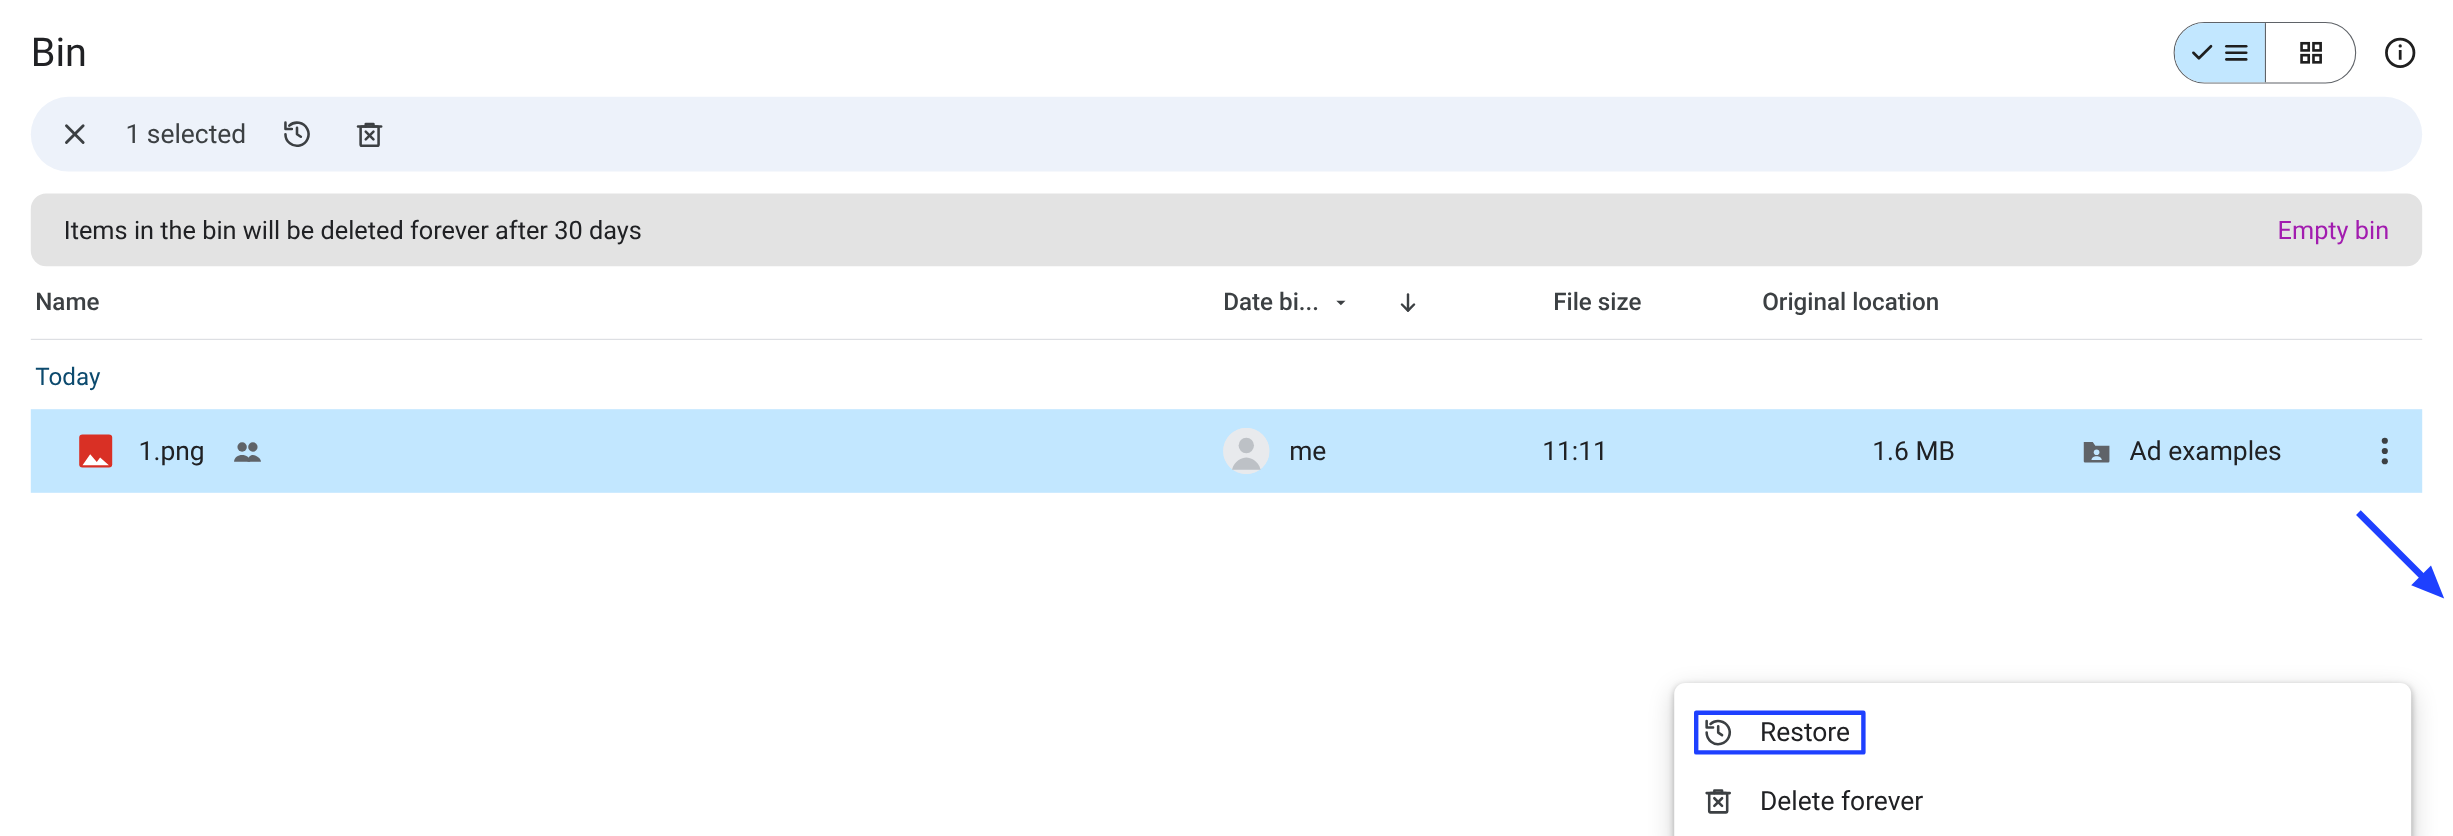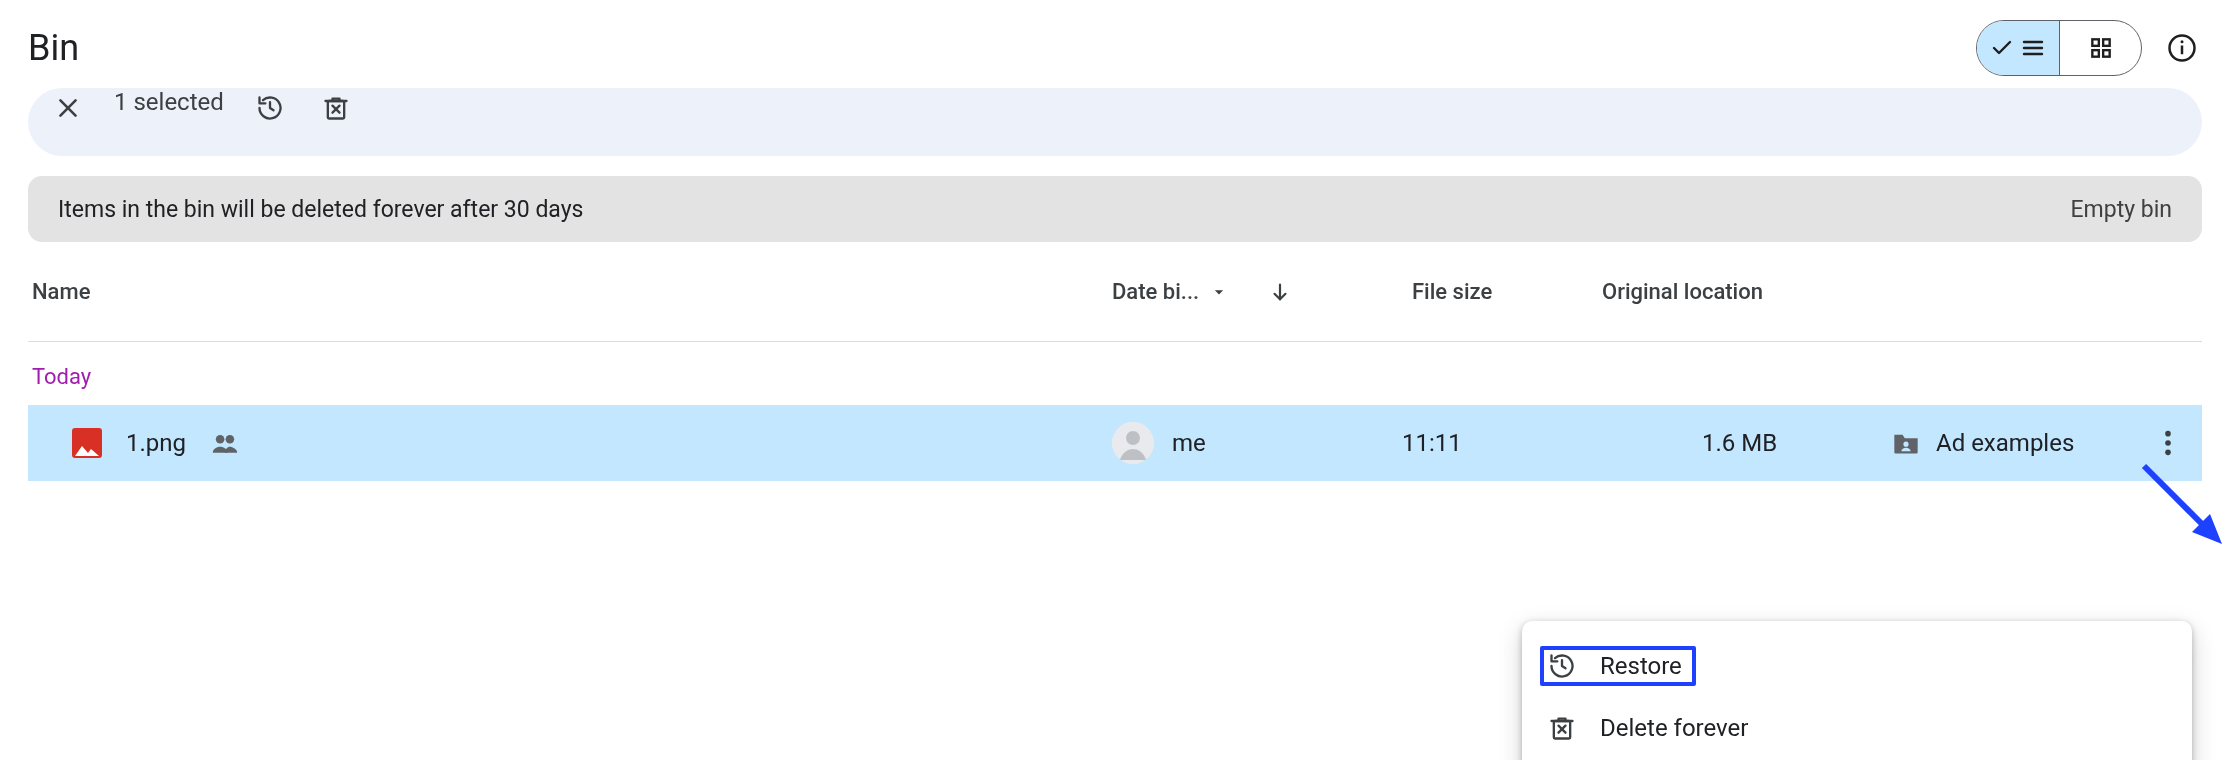--- a/index.html
+++ b/index.html
@@ -35,48 +35,48 @@
   }
   .view-toggle .seg.active { background: #c2e7ff; }
   .view-toggle .seg + .seg { border-left: 1px solid #5f6368; }
 
   .icon-btn {
     display: inline-flex; align-items: center; justify-content: center;
     width: 40px; height: 40px; border-radius: 50%; cursor: pointer;
   }
 
   .selection-bar {
-    display: flex; gap: 26px;
+    display: flex; align-items: center; gap: 26px;
     background: #edf2fa; height: 68px; border-radius: 34px;
     padding: 0 20px; margin-top: 4px;
   }
   .selection-count { font-size: 24px; color: #3c4043; }
 
   .notice-bar {
     display: flex; align-items: center; justify-content: space-between;
     background: #e3e3e3; height: 66px; border-radius: 14px;
     padding: 0 30px; margin-top: 20px;
     font-size: 23px; color: #202124;
   }
-  .empty-link { color: #404040; cursor: pointer; }
+  .empty-link { color: #a21caf; cursor: pointer; }
 
   .col-headers {
-    display: flex; align-items: center; height: 100px;
+    display: flex; align-items: center; height: 67px;
     border-bottom: 1px solid #dadce0;
     font-size: 22px; font-weight: 500; color: #3c4043;
     padding: 0 4px;
   }
   .col-name { width: 1080px; }
   .col-owner { width: 290px; }
   .col-date { width: 300px; display: flex; align-items: center; gap: 10px; }
   .col-size { width: 190px; }
   .col-loc  { flex: 1; }
   .col-more { width: 60px; }
 
-  .group-label { font-size: 22px; color: #a21caf; padding: 22px 4px 16px; }
+  .group-label { font-size: 22px; color: #0c4a6e; padding: 22px 4px 16px; }
 
   .file-row {
     display: flex; align-items: center; height: 76px;
     background: #c2e7ff; font-size: 24px; color: #202124;
     padding: 5px 4px;
   }
   .file-name-cell { width: 1080px; display: flex; align-items: center; gap: 24px; padding-left: 40px; }
   .owner-cell { width: 290px; display: flex; align-items: center; gap: 18px; }
   .date-cell { width: 300px; }
   .size-cell { width: 190px; }

